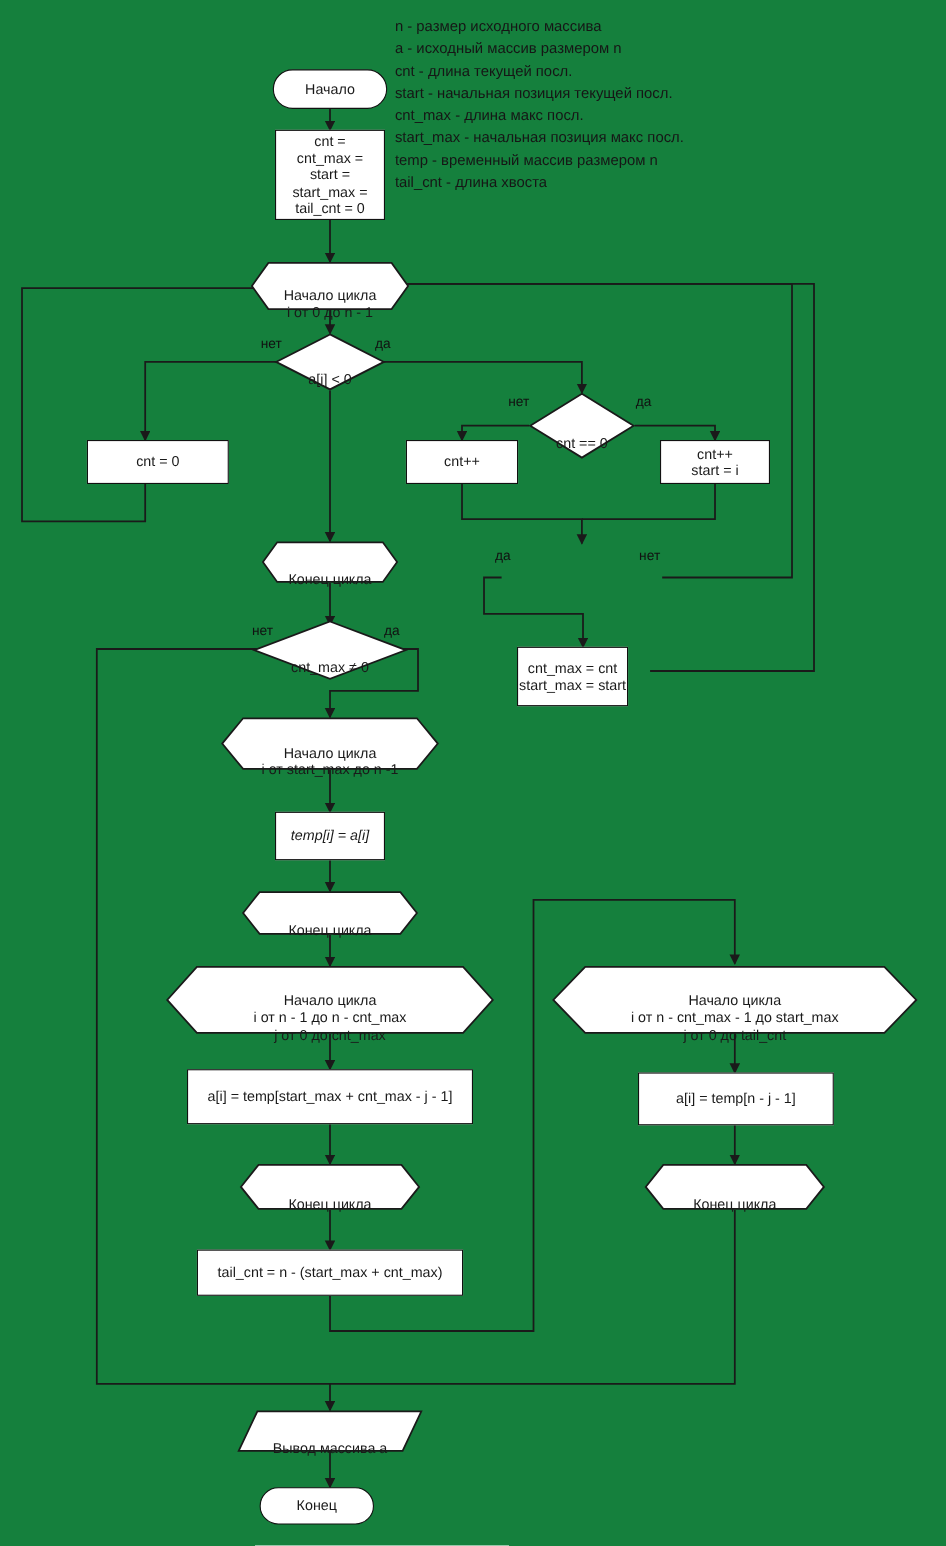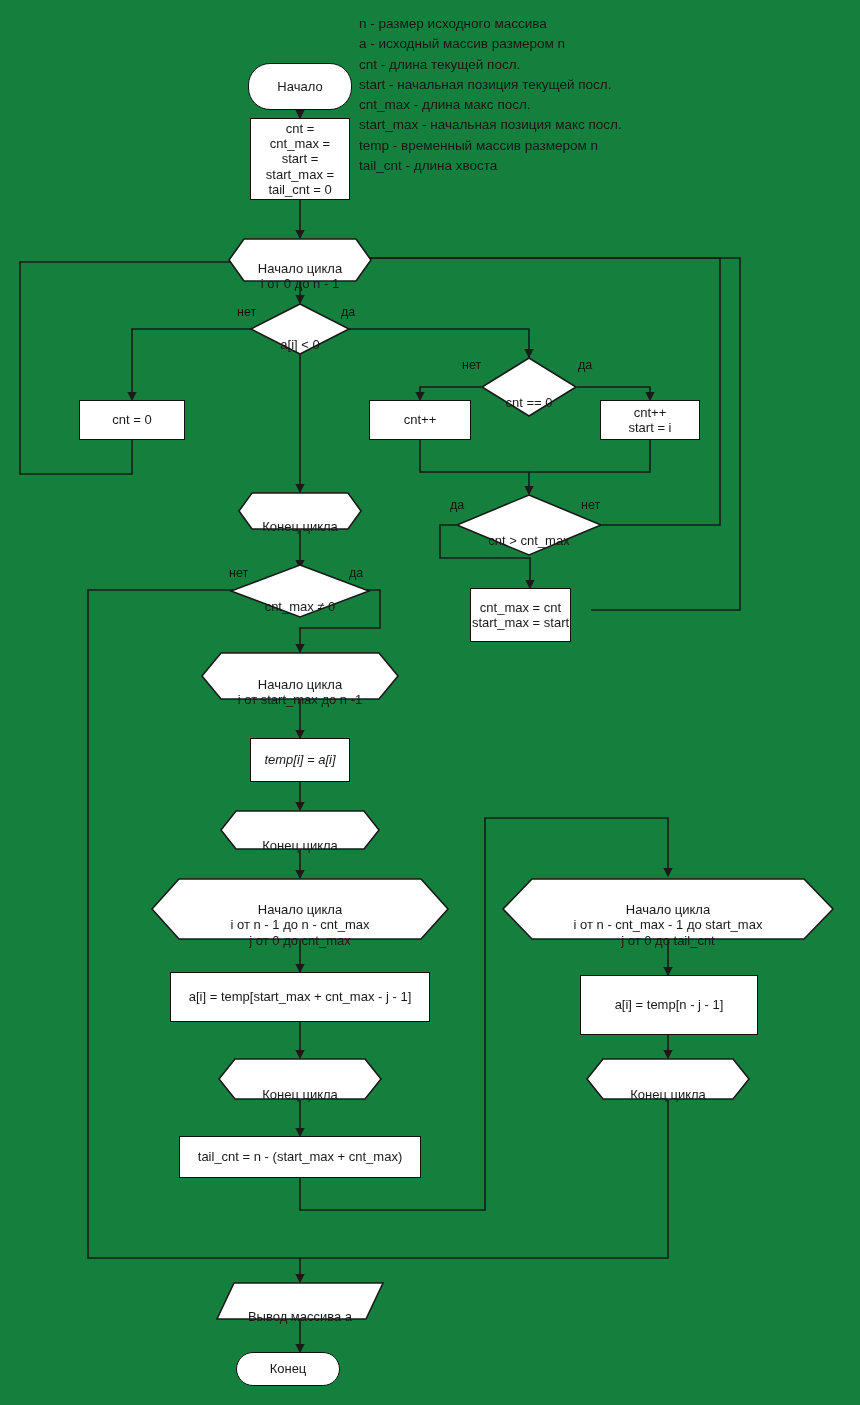--- a/index.html
+++ b/index.html
@@ -90,21 +90,21 @@
 
   <div class="legend" style="left:359px;top:14px;width:460px;">n - размер исходного массива
 a - исходный массив размером n
 cnt - длина текущей посл.
 start - начальная позиция текущей посл.
  cnt_max - длина макс посл.
   start_max - начальная позиция макс посл.
 temp - временный массив размером n
   tail_cnt - длина хвоста</div>
 
-  <div class="node term" style="left:248px;top:63px;width:104px;height:47px;">
+  <div class="node term" style="left:248px;top:63px;width:104px;height:36px;">
     <span class="nlabel">Начало</span>
   </div>
 
   <div class="node proc" style="left:250px;top:118px;width:100px;height:82px;">
     <span class="nlabel">cnt =
 cnt_max =
 start =
 start_max =
 tail_cnt = 0</span>
   </div>
@@ -119,21 +119,21 @@
 
   <div class="shapewrap" style="left:250px;top:303px;width:100px;height:52px;">
     <svg viewBox="0 0 100 52" width="100" height="52">
       <polygon points="50,1 99,26 50,51 1,26" fill="#fff" stroke="#1a1a1a" stroke-width="1.6"></polygon>
     </svg>
     <div class="txt">a[i] &lt; 0</div>
   </div>
   <div class="branch" style="left:237px;top:305px;">нет</div>
   <div class="branch" style="left:341px;top:305px;">да</div>
 
-  <div class="node proc" style="left:79px;top:400px;width:106px;height:40px;">
+  <div class="node proc" style="left:79px;top:400px;width:129px;height:40px;">
     <span class="nlabel">cnt = 0</span>
   </div>
 
   <div class="shapewrap" style="left:481px;top:357px;width:96px;height:60px;">
     <svg viewBox="0 0 96 60" width="96" height="60">
       <polygon points="48,1 95,30 48,59 1,30" fill="#fff" stroke="#1a1a1a" stroke-width="1.6"></polygon>
     </svg>
     <div class="txt">cnt == 0</div>
   </div>
   <div class="branch" style="left:462px;top:358px;">нет</div>
@@ -148,26 +148,20 @@
 start = i</span>
   </div>
 
   <div class="shapewrap" style="left:238px;top:492px;width:124px;height:38px;">
     <svg viewBox="0 0 124 38" width="124" height="38">
       <polygon points="14,1 110,1 123,19 110,37 14,37 1,19" fill="#fff" stroke="#1a1a1a" stroke-width="1.6"></polygon>
     </svg>
     <div class="txt">Конец цикла</div>
   </div>
 
-  <div class="shapewrap" style="left:456px;top:494px;width:146px;height:62px;">
-    <svg viewBox="0 0 146 62" width="146" height="62">
-      <polygon points="73,1 145,31 73,61 1,31" fill="#fff" stroke="#1a1a1a" stroke-width="1.6"></polygon>
-    </svg>
-    <div class="txt">cnt &gt; cnt_max</div>
-  </div>
   <div class="branch" style="left:450px;top:498px;">да</div>
   <div class="branch" style="left:581px;top:498px;">нет</div>
 
   <div class="node proc" style="left:470px;top:588px;width:101px;height:54px;">
     <span class="nlabel">cnt_max = cnt
 start_max = start</span>
   </div>
 
   <div class="shapewrap" style="left:230px;top:564px;width:140px;height:54px;">
     <svg viewBox="0 0 140 54" width="140" height="54">
@@ -223,21 +217,21 @@
 
   <div class="shapewrap" style="left:502px;top:878px;width:332px;height:62px;">
     <svg viewBox="0 0 332 62" width="332" height="62">
       <polygon points="30,1 302,1 331,31 302,61 30,61 1,31" fill="#fff" stroke="#1a1a1a" stroke-width="1.6"></polygon>
     </svg>
     <div class="txt">Начало цикла
 i от n - cnt_max - 1 до start_max
 j от 0 до tail_cnt</div>
   </div>
 
-  <div class="node proc" style="left:580px;top:975px;width:178px;height:60px;">
+  <div class="node proc" style="left:580px;top:975px;width:178px;height:48px;">
     <span class="nlabel">a[i] = temp[n - j - 1]</span>
   </div>
 
   <div class="shapewrap" style="left:586px;top:1058px;width:164px;height:42px;">
     <svg viewBox="0 0 164 42" width="164" height="42">
       <polygon points="17,1 147,1 163,21 147,41 17,41 1,21" fill="#fff" stroke="#1a1a1a" stroke-width="1.6"></polygon>
     </svg>
     <div class="txt">Конец цикла</div>
   </div>
 

